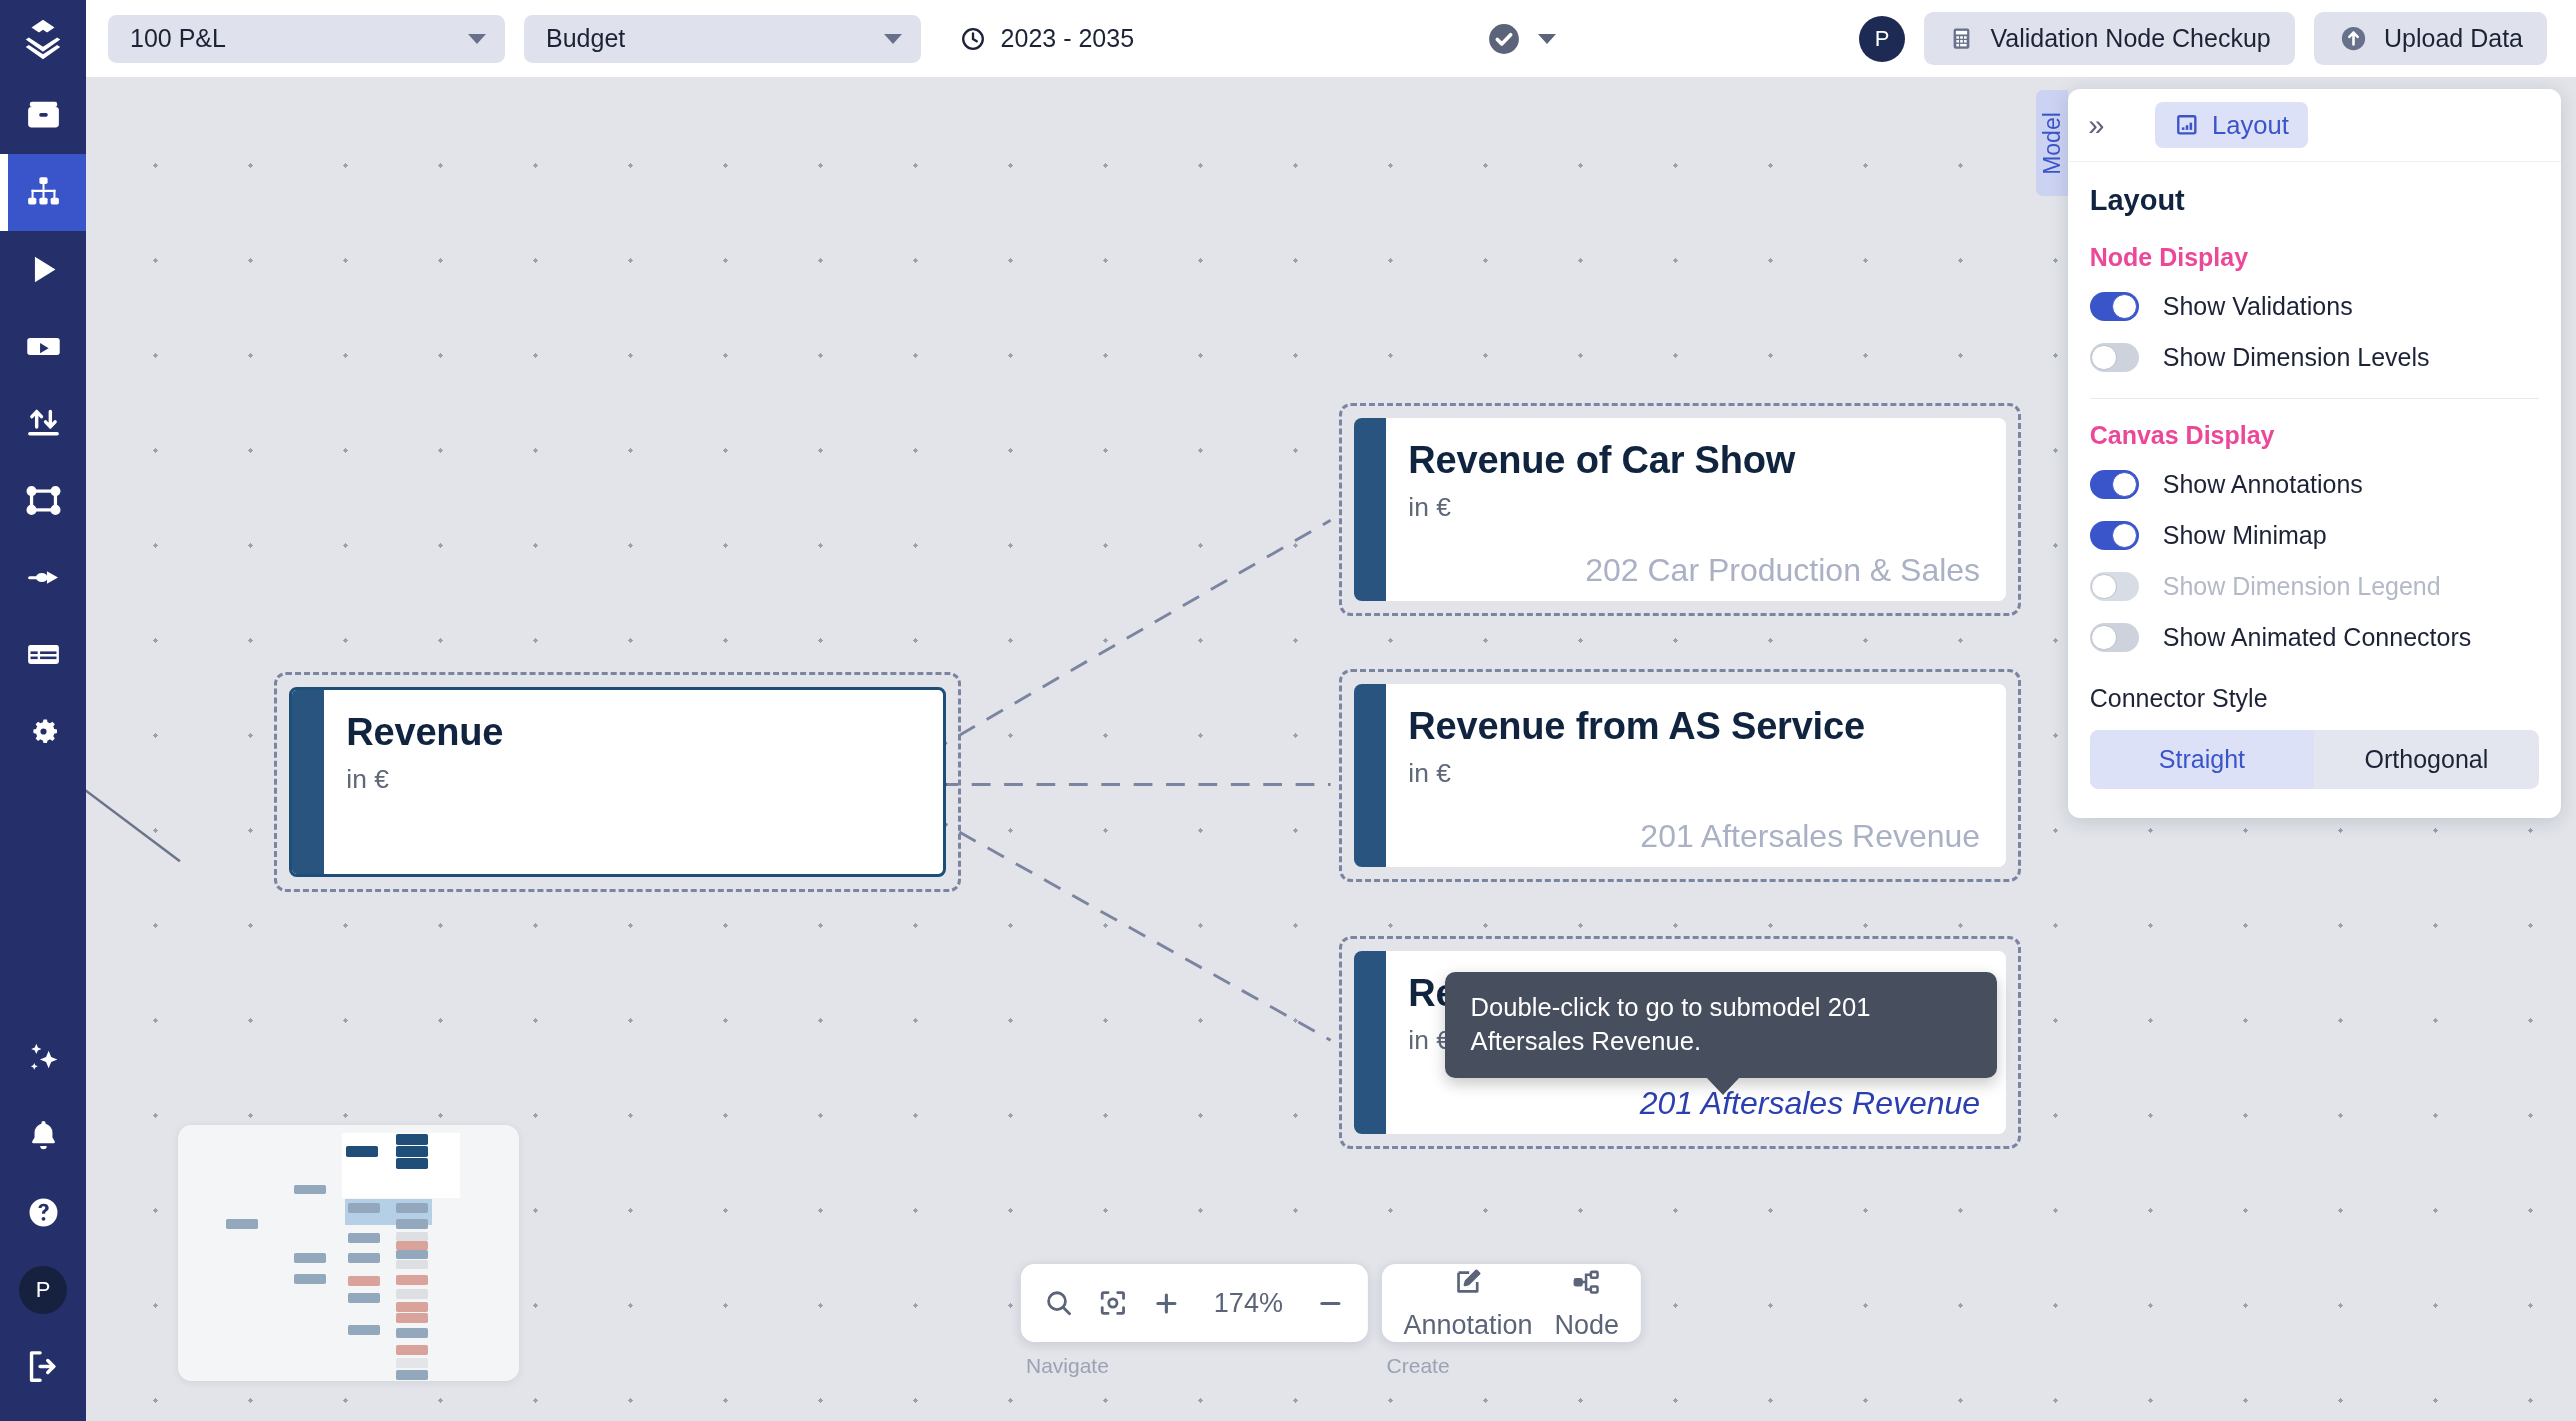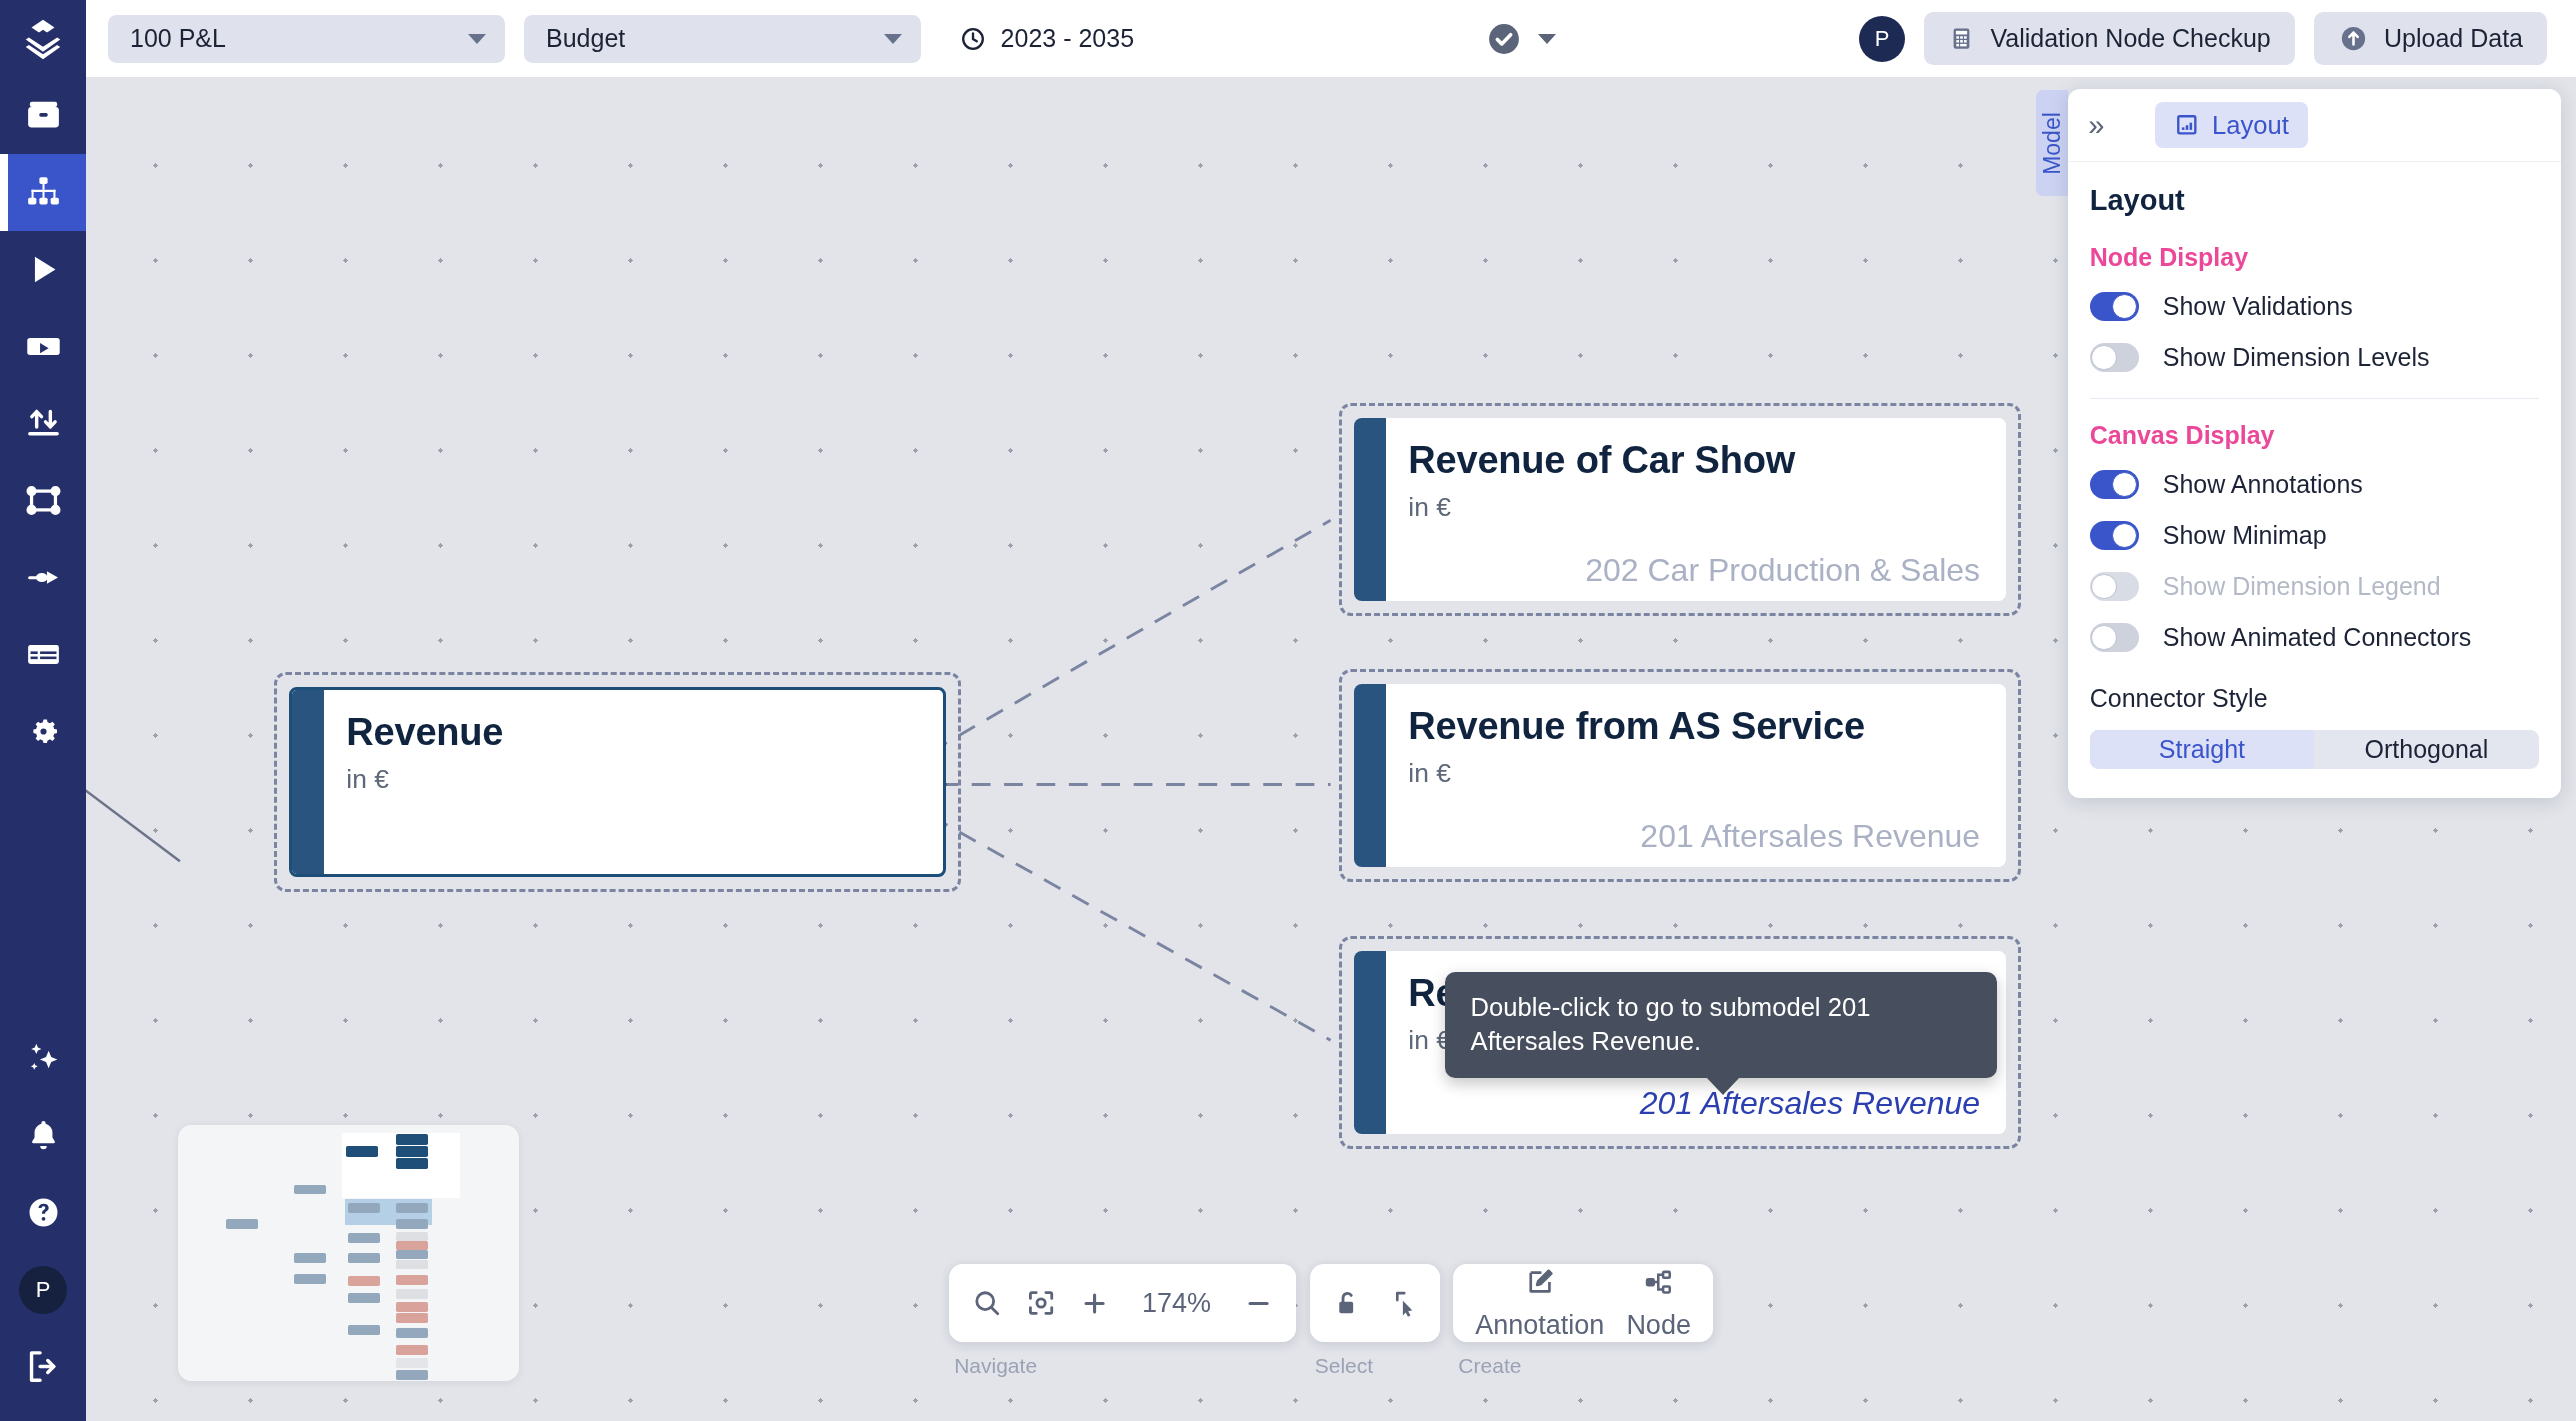--- a/index.html
+++ b/index.html
@@ -245,21 +245,21 @@
   .toggle-label { font-size: 25px; color: #1c2336; }
   .toggle-row.disabled .toggle-label { color: #b3b9c7; }
   .toggle-row.disabled .toggle { background: #d8dce4; }
   .seg-label { font-size: 25px; color: #1c2336; margin-bottom: 17px; }
   .segmented {
     display: flex; border-radius: 8.5px; overflow: hidden;
     background: #e3e6ef;
   }
   .seg {
     flex: 1 1 50%; text-align: center;
-    padding: 5px 0; font-size: 25px; color: #1c2336;
+    padding: 15px 0; font-size: 25px; color: #1c2336;
     cursor: pointer;
   }
   .seg.active { background: #dde1f8; color: #3a55c9; }
 </style>
 </head>
 <body>
 
 <div id="app">
 
   <div class="rail">
@@ -577,37 +577,20 @@
           <span class="tool-zoom">174%</span>
           <span class="tool-btn">
             <svg width="31" height="31" viewBox="0 0 24 24" stroke="#5b6478" stroke-width="2.4" stroke-linecap="round">
               <path d="M5.4 12h13.2"></path>
             </svg>
           </span>
         </div>
         <span class="tool-label">Navigate</span>
       </div>
 
-      <div class="tool-group">
-        <div class="tool-pill">
-          <span class="tool-btn">
-            <svg width="32" height="32" viewBox="0 0 24 24" fill="#5b6478">
-              <rect x="5.4" y="11" width="10.4" height="8.6" rx="1.4"></rect>
-              <path d="M8.2 11V8.2a3.4 3.4 0 016.2-1.9" fill="none" stroke="#5b6478" stroke-width="2.1" stroke-linecap="round"></path>
-            </svg>
-          </span>
-          <span class="tool-btn">
-            <svg width="32" height="32" viewBox="0 0 24 24" fill="none" stroke="#5b6478" stroke-width="2">
-              <path d="M8.4 4.6h5.2M8.4 4.6v5.2" stroke-linecap="round"></path>
-              <path d="M12.6 10.4l7 7-3 .7 1.7 3.3-1.9 1-1.7-3.3-2.1 2.2z" fill="#5b6478" stroke="none"></path>
-            </svg>
-          </span>
-        </div>
-        <span class="tool-label">Select</span>
-      </div>
 
       <div class="tool-group">
         <div class="tool-pill">
           <span class="tool-btn">
             <svg width="32" height="32" viewBox="0 0 24 24" fill="none" stroke="#5b6478" stroke-width="2" stroke-linejoin="round">
               <path d="M5 5h8M5 5v14h14v-7"></path>
               <path d="M18.4 3.6l2 2L12.6 13.4l-2.8.8.8-2.8z" fill="#5b6478"></path>
             </svg>
             <span>Annotation</span>
           </span>

